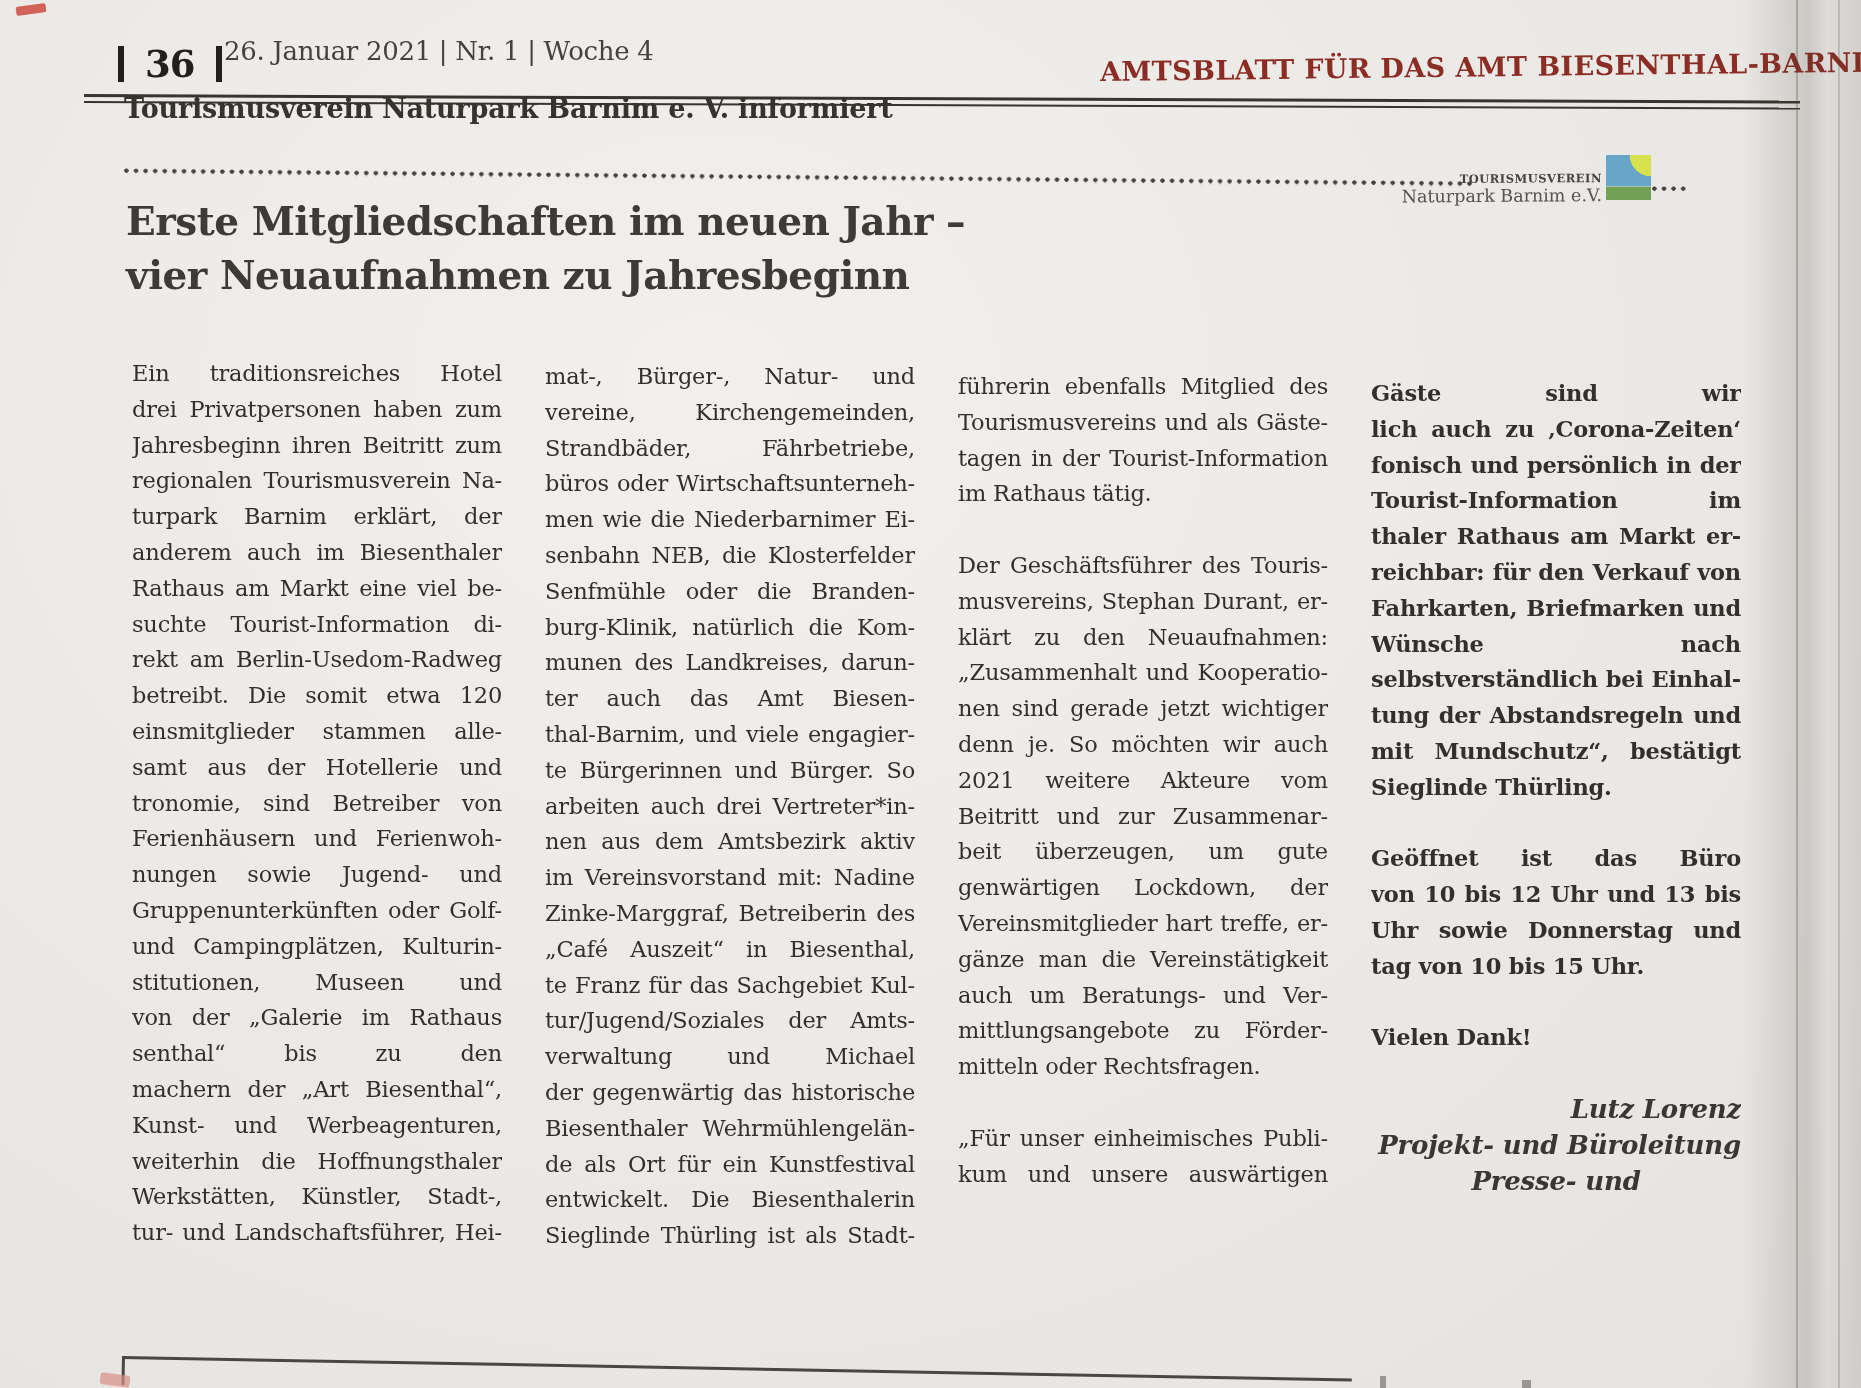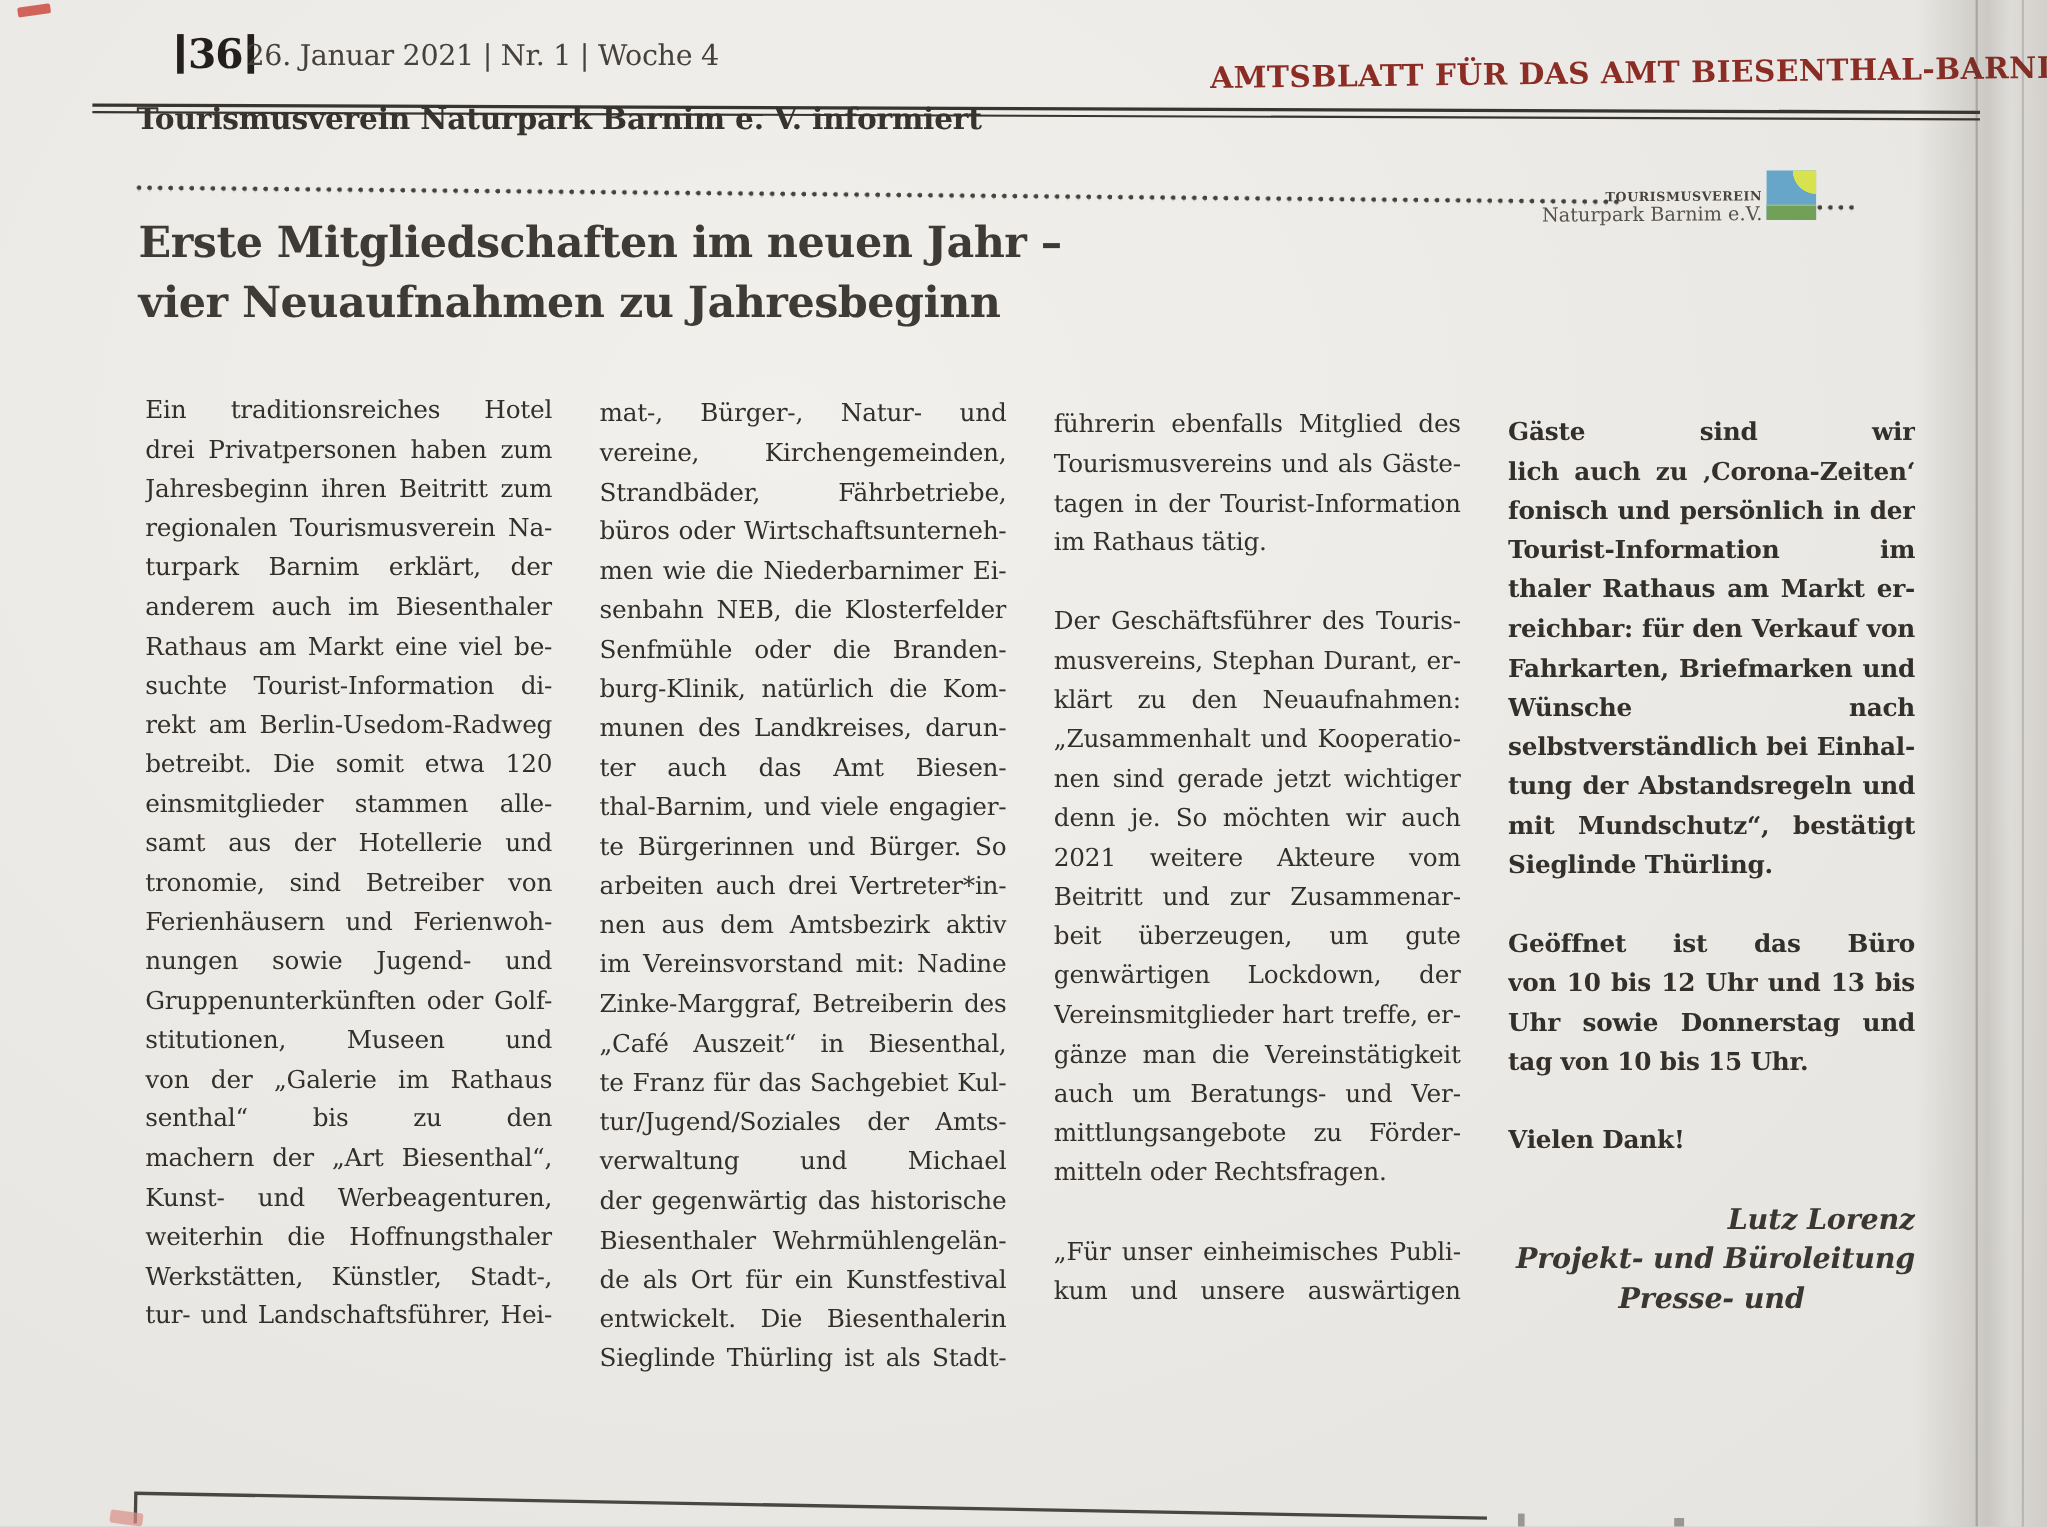--- a/index.html
+++ b/index.html
@@ -2,21 +2,21 @@
 <html><head>
 <meta charset="utf-8">
 <style>
   html,body{margin:0;padding:0;background:#c9c7c3;}
   .page{
     position:relative;width:1861px;height:1388px;overflow:hidden;
     background:radial-gradient(ellipse at 38% 28%, #f1f0ec 0%, #ebe9e5 55%, #e5e3df 100%);
     font-family:"DejaVu Serif", serif;color:#33302c;
   }
   
-  .pageno{position:absolute;left:118px;top:27px;display:flex;align-items:center;gap:4px;margin-left:43px;}
+  .pageno{position:absolute;left:118px;top:42px;display:flex;align-items:center;gap:21px;}
   .pageno .bar{width:6px;height:36px;background:#221f1c;}
   .pageno .num{font-size:37px;font-weight:700;color:#221f1c;letter-spacing:-1px;}
   .issue{position:absolute;left:224px;top:36px;font-size:26px;color:#45413d;letter-spacing:-0.3px;}
   .masthead{
     position:absolute;left:1100px;top:48px;width:660px;text-align:right;
     font-size:27px;font-weight:700;color:#8b2d24;letter-spacing:0.4px;
     transform:rotate(-0.7deg);transform-origin:right center;white-space:nowrap;
   }
   .toprule{
     position:absolute;left:84px;top:94px;width:1716px;height:4px;
@@ -106,20 +106,21 @@
       <div class="line j">Rathaus am Markt eine viel be-</div>
       <div class="line j">suchte Tourist-Information di-</div>
       <div class="line j">rekt am Berlin-Usedom-Radweg</div>
       <div class="line j">betreibt. Die somit etwa 120 Ver-</div>
       <div class="line j">einsmitglieder stammen alle-</div>
       <div class="line j">samt aus der Hotellerie und Gas-</div>
       <div class="line j">tronomie, sind Betreiber von</div>
       <div class="line j">Ferienhäusern und Ferienwoh-</div>
       <div class="line j">nungen sowie Jugend- und</div>
       <div class="line j">Gruppenunterkünften oder Golf-</div>
+      <div class="line j">und Campingplätzen, Kulturin-</div>
       <div class="line j">stitutionen, Museen und Galerien</div>
       <div class="line j">von der „Galerie im Rathaus Bie-</div>
       <div class="line j">senthal“ bis zu den Ausstellungs-</div>
       <div class="line j">machern der „Art Biesenthal“,</div>
       <div class="line j">Kunst- und Werbeagenturen,</div>
       <div class="line j">weiterhin die Hoffnungsthaler</div>
       <div class="line j">Werkstätten, Künstler, Stadt-, Na-</div>
       <div class="line j">tur- und Landschaftsführer, Hei-</div>
     </div>
   <div class="col col1">

